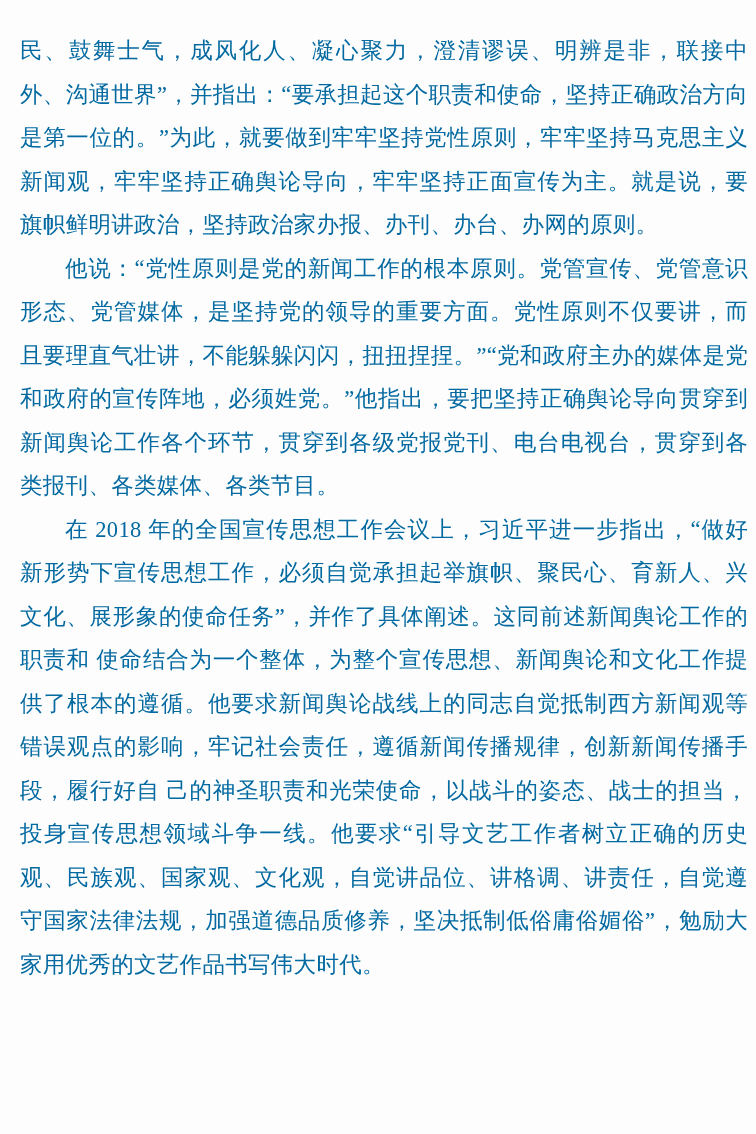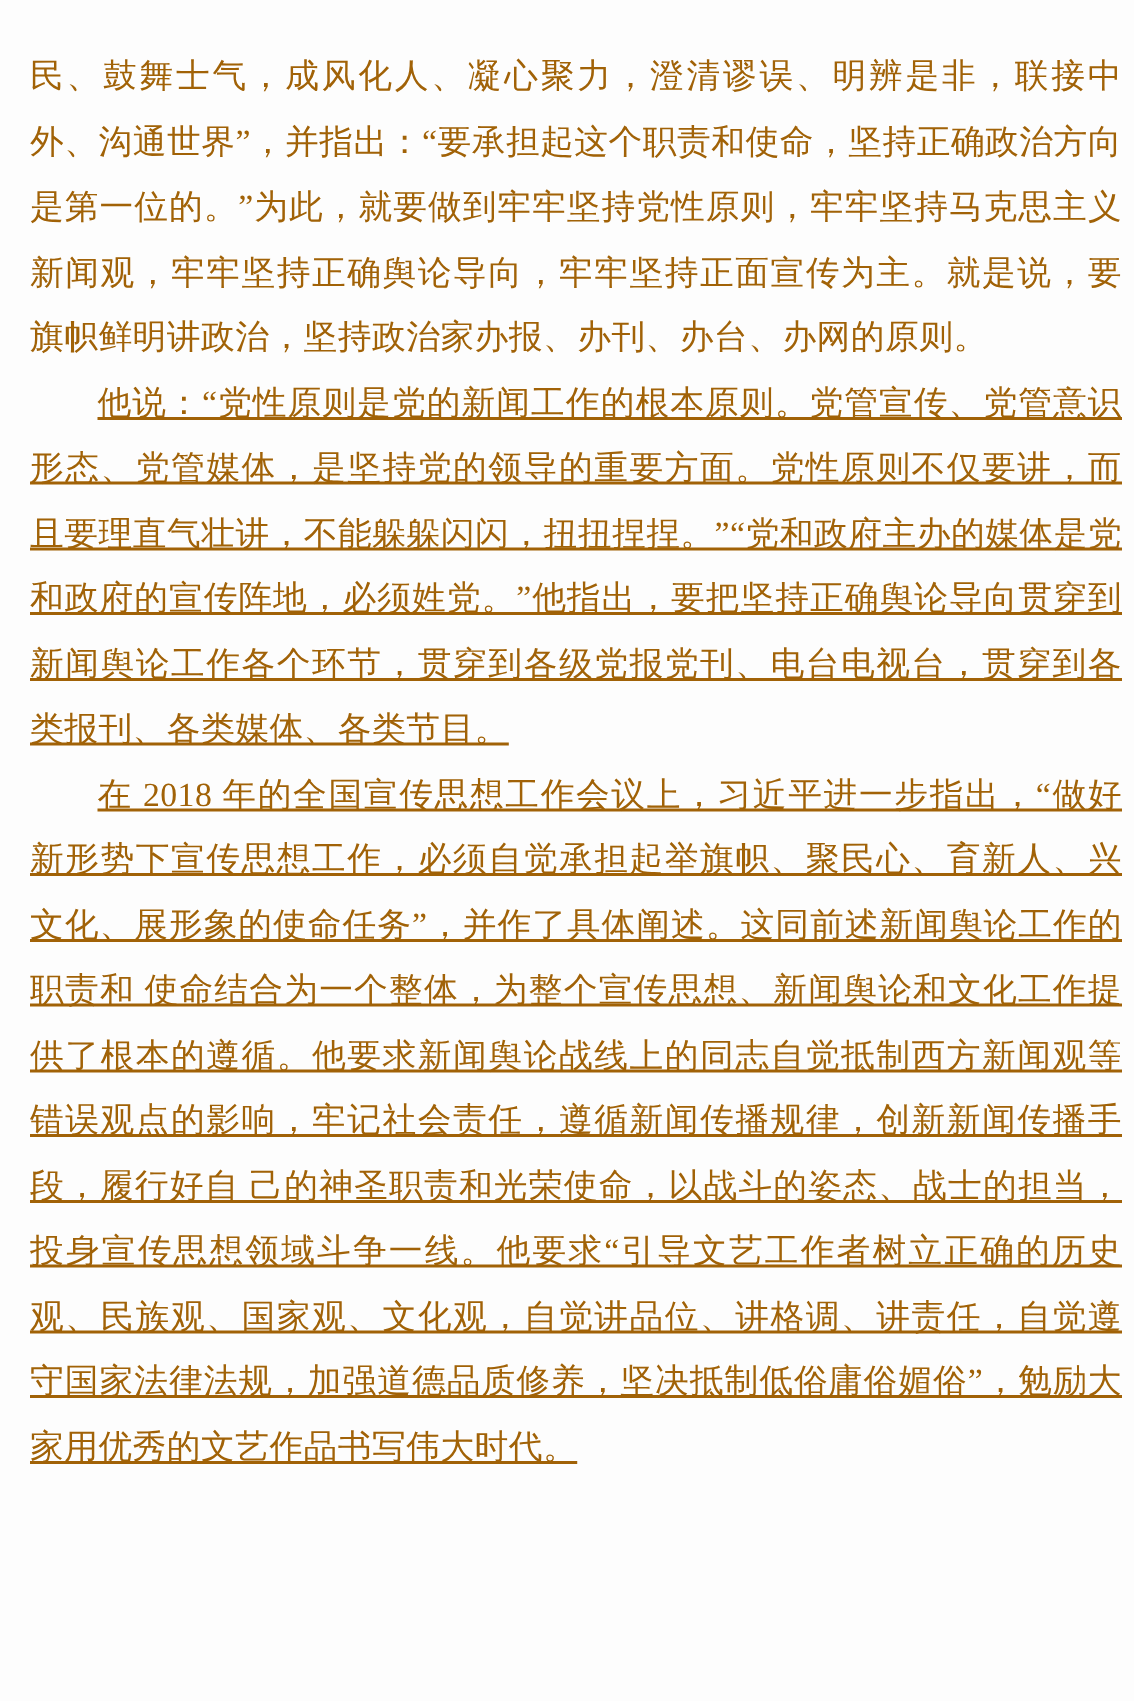--- a/index.html
+++ b/index.html
@@ -18,29 +18,28 @@
     padding: 29px 8px 0 20px;
   }
   .doc-body {
     width: 728px;
   }
   .doc-body p {
     margin: 0;
     font-family: "Liberation Serif", "DejaVu Serif", serif;
     font-size: 22.5px;
     line-height: 43.5px;
-    color: #a16207;
+    color: #0369a1;
     text-align: justify;
     text-align-last: left;
     word-break: break-all;
     letter-spacing: 0.3px;
   }
   .doc-body p.indent {
     text-indent: 2em;
-    text-decoration: underline;
   }
 </style>
 </head>
 <body>
 
 <div class="page">
   <div class="doc-body">
     <p>民、鼓舞士气，成风化人、凝心聚力，澄清谬误、明辨是非，联接中外、沟通世界”，并指出：“要承担起这个职责和使命，坚持正确政治方向是第一位的。”为此，就要做到牢牢坚持党性原则，牢牢坚持马克思主义新闻观，牢牢坚持正确舆论导向，牢牢坚持正面宣传为主。就是说，要旗帜鲜明讲政治，坚持政治家办报、办刊、办台、办网的原则。</p>
     <p class="indent">他说：“党性原则是党的新闻工作的根本原则。党管宣传、党管意识形态、党管媒体，是坚持党的领导的重要方面。党性原则不仅要讲，而且要理直气壮讲，不能躲躲闪闪，扭扭捏捏。”“党和政府主办的媒体是党和政府的宣传阵地，必须姓党。”他指出，要把坚持正确舆论导向贯穿到新闻舆论工作各个环节，贯穿到各级党报党刊、电台电视台，贯穿到各类报刊、各类媒体、各类节目。</p>
     <p class="indent">在 2018 年的全国宣传思想工作会议上，习近平进一步指出，“做好新形势下宣传思想工作，必须自觉承担起举旗帜、聚民心、育新人、兴文化、展形象的使命任务”，并作了具体阐述。这同前述新闻舆论工作的职责和 使命结合为一个整体，为整个宣传思想、新闻舆论和文化工作提供了根本的遵循。他要求新闻舆论战线上的同志自觉抵制西方新闻观等错误观点的影响，牢记社会责任，遵循新闻传播规律，创新新闻传播手段，履行好自 己的神圣职责和光荣使命，以战斗的姿态、战士的担当，投身宣传思想领域斗争一线。他要求“引导文艺工作者树立正确的历史观、民族观、国家观、文化观，自觉讲品位、讲格调、讲责任，自觉遵守国家法律法规，加强道德品质修养，坚决抵制低俗庸俗媚俗”，勉励大家用优秀的文艺作品书写伟大时代。</p>

